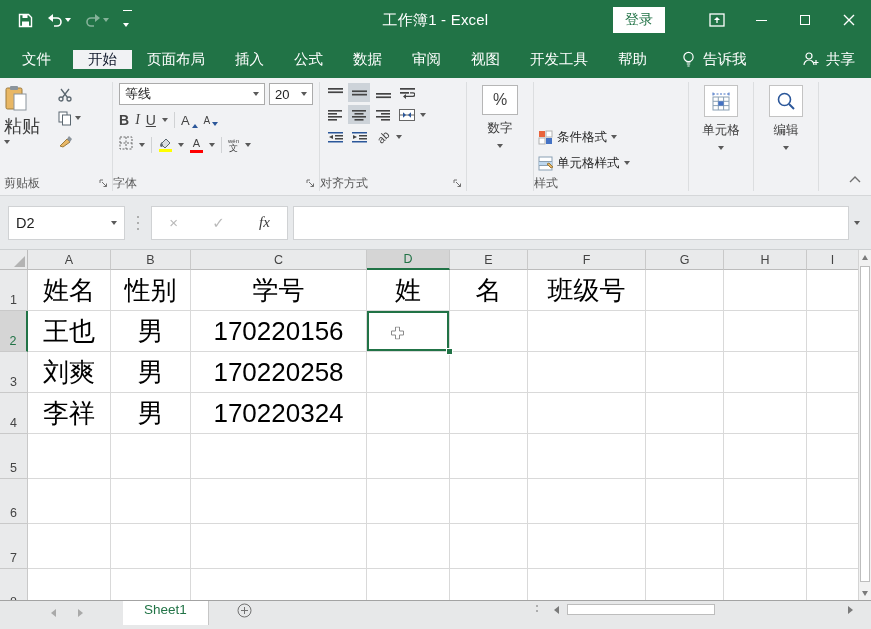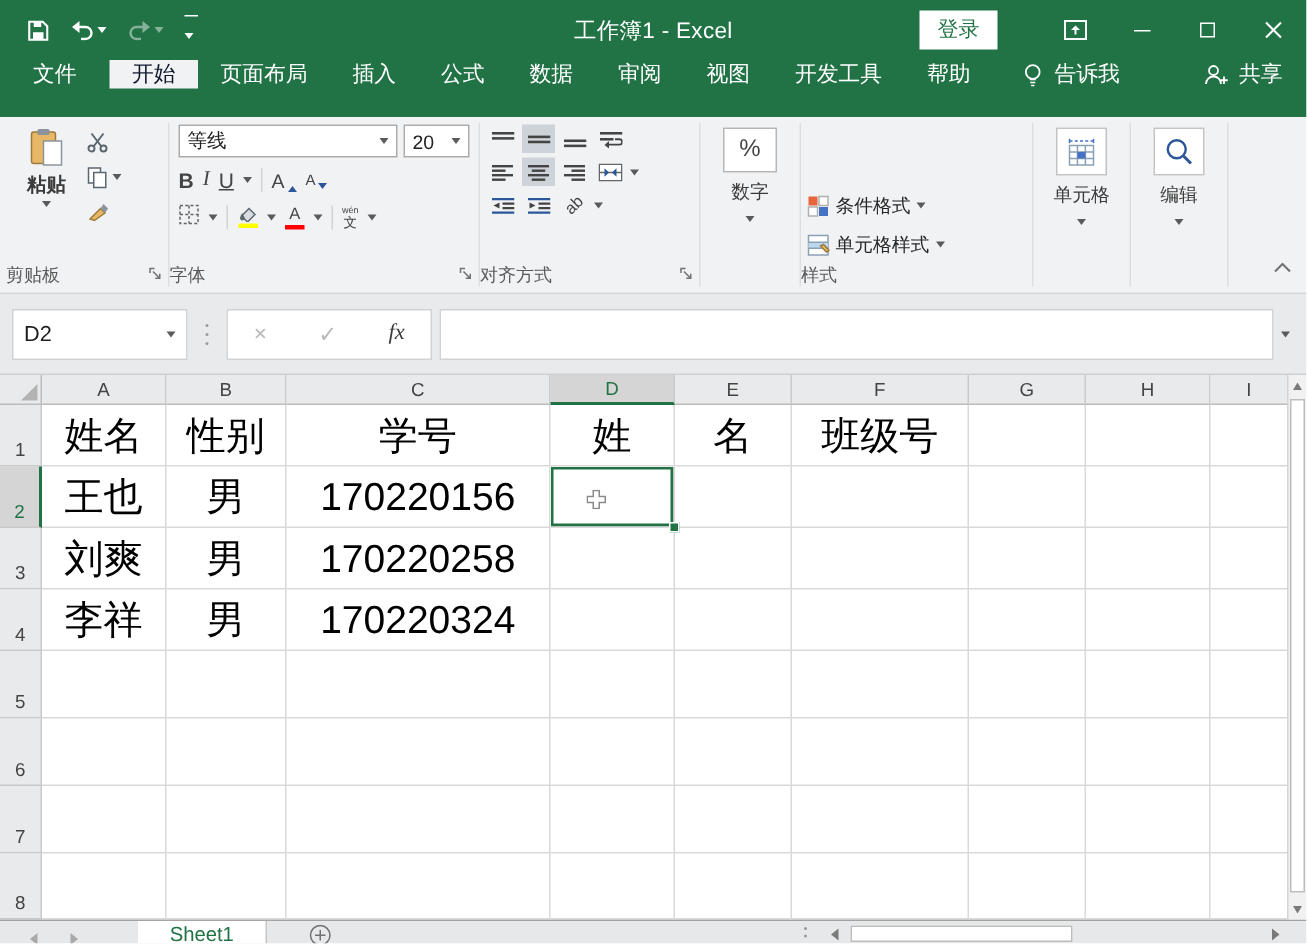--- a/index.html
+++ b/index.html
@@ -15,38 +15,38 @@
   .title { position:absolute; left:0; right:0; text-align:center; font-size:15px; letter-spacing:.2px; }
   .tbright { margin-left:auto; display:flex; align-items:center; z-index:2; }
   .signin { background:#fff; color:#217346; border:none; font-size:14px; font-family:inherit; padding:4px 12px; margin-right:30px; cursor:default; }
   .wbtn { width:44px; display:flex; align-items:center; justify-content:center; height:40px; }
   .minbar { width:11px; height:1px; background:#fff; display:block; }
   .maxbox { width:10px; height:10px; border:1px solid #fff; display:block; }
   .caret-dn-w { width:0;height:0;border-left:3px solid transparent;border-right:3px solid transparent;border-top:4px solid #fff; display:inline-block; }
   .qbar { display:block; width:9px; height:1px; background:#fff; margin-bottom:2px; }
 
   
-  .tabrow { height:38px; background:#217346; display:flex; align-items:flex-start; color:#fff; font-size:14.5px; flex:none; }
+  .tabrow { height:38px; background:#217346; display:flex; align-items:center; color:#fff; font-size:14.5px; flex:none; }
   .tab { display:flex; align-items:center; padding:0 15px; }
   .tab-file { padding:0 22px; }
   .tab-active { background:#f1f2f4; color:#0f172a; }
   .tellme { display:flex; align-items:center; gap:8px; padding:0 14px; margin-left:6px; }
   .share { margin-left:auto; display:flex; align-items:center; gap:6px; padding:0 16px; }
 
   
   .ribbon { height:118px; background:#f1f2f4; border-bottom:1px solid #d5d7d9; display:flex; padding-left:4px; position:relative; flex:none; color:#3b3b3b; }
   .group { display:flex; flex-direction:column; position:relative; padding-top:5px; }
   .gsep { width:1px; background:#dcdee0; margin:4px 0; flex:none; }
   .glabel { position:absolute; left:0; right:0; bottom:3px; font-size:12px; color:#5a5a5a; }
   .launcher { position:absolute; right:4px; bottom:3px; }
   .gbody { display:flex; flex:1; }
   .carets { width:0;height:0;border-left:3.5px solid transparent;border-right:3.5px solid transparent;border-top:4px solid #5a5a5a; display:inline-block; }
 
   .g-clip { width:108px; }
-  .pastebig { width:54px; display:flex; flex-direction:column; align-items:center; gap:2px; font-size:13px; padding-top:2px;font-weight:bold; }
+  .pastebig { width:54px; display:flex; flex-direction:column; gap:2px; font-size:18px; padding-top:2px; }
   .clipmini { display:flex; flex-direction:column; gap:7px; padding-top:4px; }
   .minirow { display:flex; align-items:center; gap:3px; height:16px; }
 
   .g-font { width:206px; }
   .fontcol { display:flex; flex-direction:column; gap:5px; width:100%; padding:0 6px; }
   .comborow { display:flex; gap:4px; }
   .combo { background:#fff; border:1px solid #ababab; height:22px; display:flex; align-items:center; justify-content:space-between; font-size:13px; padding:0 5px; color:#222; }
   .combo-name { flex:1; }
   .combo-size { width:44px; }
   .btnrow { display:flex; align-items:center; gap:6px; height:20px; }
@@ -114,21 +114,21 @@
   .cell-sel { box-shadow:inset 0 0 0 2px #217346; z-index:1; }
   .fillhandle { position:absolute; right:-4px; bottom:-4px; width:7px; height:7px; background:#217346; border:1px solid #fff; z-index:3; }
   .cellcursor { position:absolute; left:24px; top:50%; transform:translateY(-50%); }
 
   .vscroll { width:13px; background:#f1f1f1; border-left:1px solid #d4d4d4; position:relative; flex:none; }
   .vs-up { position:absolute; top:5px; left:3px; width:0;height:0;border-left:3.5px solid transparent;border-right:3.5px solid transparent;border-bottom:5px solid #7a7a7a; }
   .vs-dn { position:absolute; bottom:4px; left:3px; width:0;height:0;border-left:3.5px solid transparent;border-right:3.5px solid transparent;border-top:5px solid #7a7a7a; }
   .vs-thumb { position:absolute; top:16px; bottom:18px; left:1px; right:1px; background:#fff; border:1px solid #bdbdbd; }
 
   
-  .sheetbar { height:16px; background:#e7e8e9; border-top:1px solid #a3a3a3; display:flex; align-items:flex-start; overflow:hidden; flex:none; }
+  .sheetbar { height:29px; background:#e7e8e9; border-top:1px solid #a3a3a3; display:flex; align-items:flex-start; overflow:hidden; flex:none;padding-left:31px; }
   .sheetbar > * { height:24px; }
   .navarrows { display:flex; align-items:center; gap:22px; padding:0 0 0 20px; width:92px; }
   .tri-l { width:0;height:0;border-top:4px solid transparent;border-bottom:4px solid transparent;border-right:5px solid #a9a9a9; }
   .tri-r { width:0;height:0;border-top:4px solid transparent;border-bottom:4px solid transparent;border-left:5px solid #a9a9a9; }
   .sheettab { width:86px; background:#fff; color:#217346; font-size:13.5px; display:flex; align-items:flex-start; justify-content:center; border-right:1px solid #c6c6c6; padding-top:1px; }
   .addsheet { display:flex; align-items:flex-start; padding:2px 0 0 28px; }
   .hscroll { margin-left:auto; display:flex; align-items:flex-start; padding-top:3px; }
   .hgrip { width:2px; height:2px; border-radius:50%; background:#9a9a9a; box-shadow:0 5px 0 #9a9a9a; margin:1px 16px 0 0; }
   .hs-l { width:0;height:0;border-top:4px solid transparent;border-bottom:4px solid transparent;border-right:5px solid #7a7a7a; margin:2px 8px 0 0; }
   .hs-r { width:0;height:0;border-top:4px solid transparent;border-bottom:4px solid transparent;border-left:5px solid #7a7a7a; margin:2px 18px 0 8px; }

